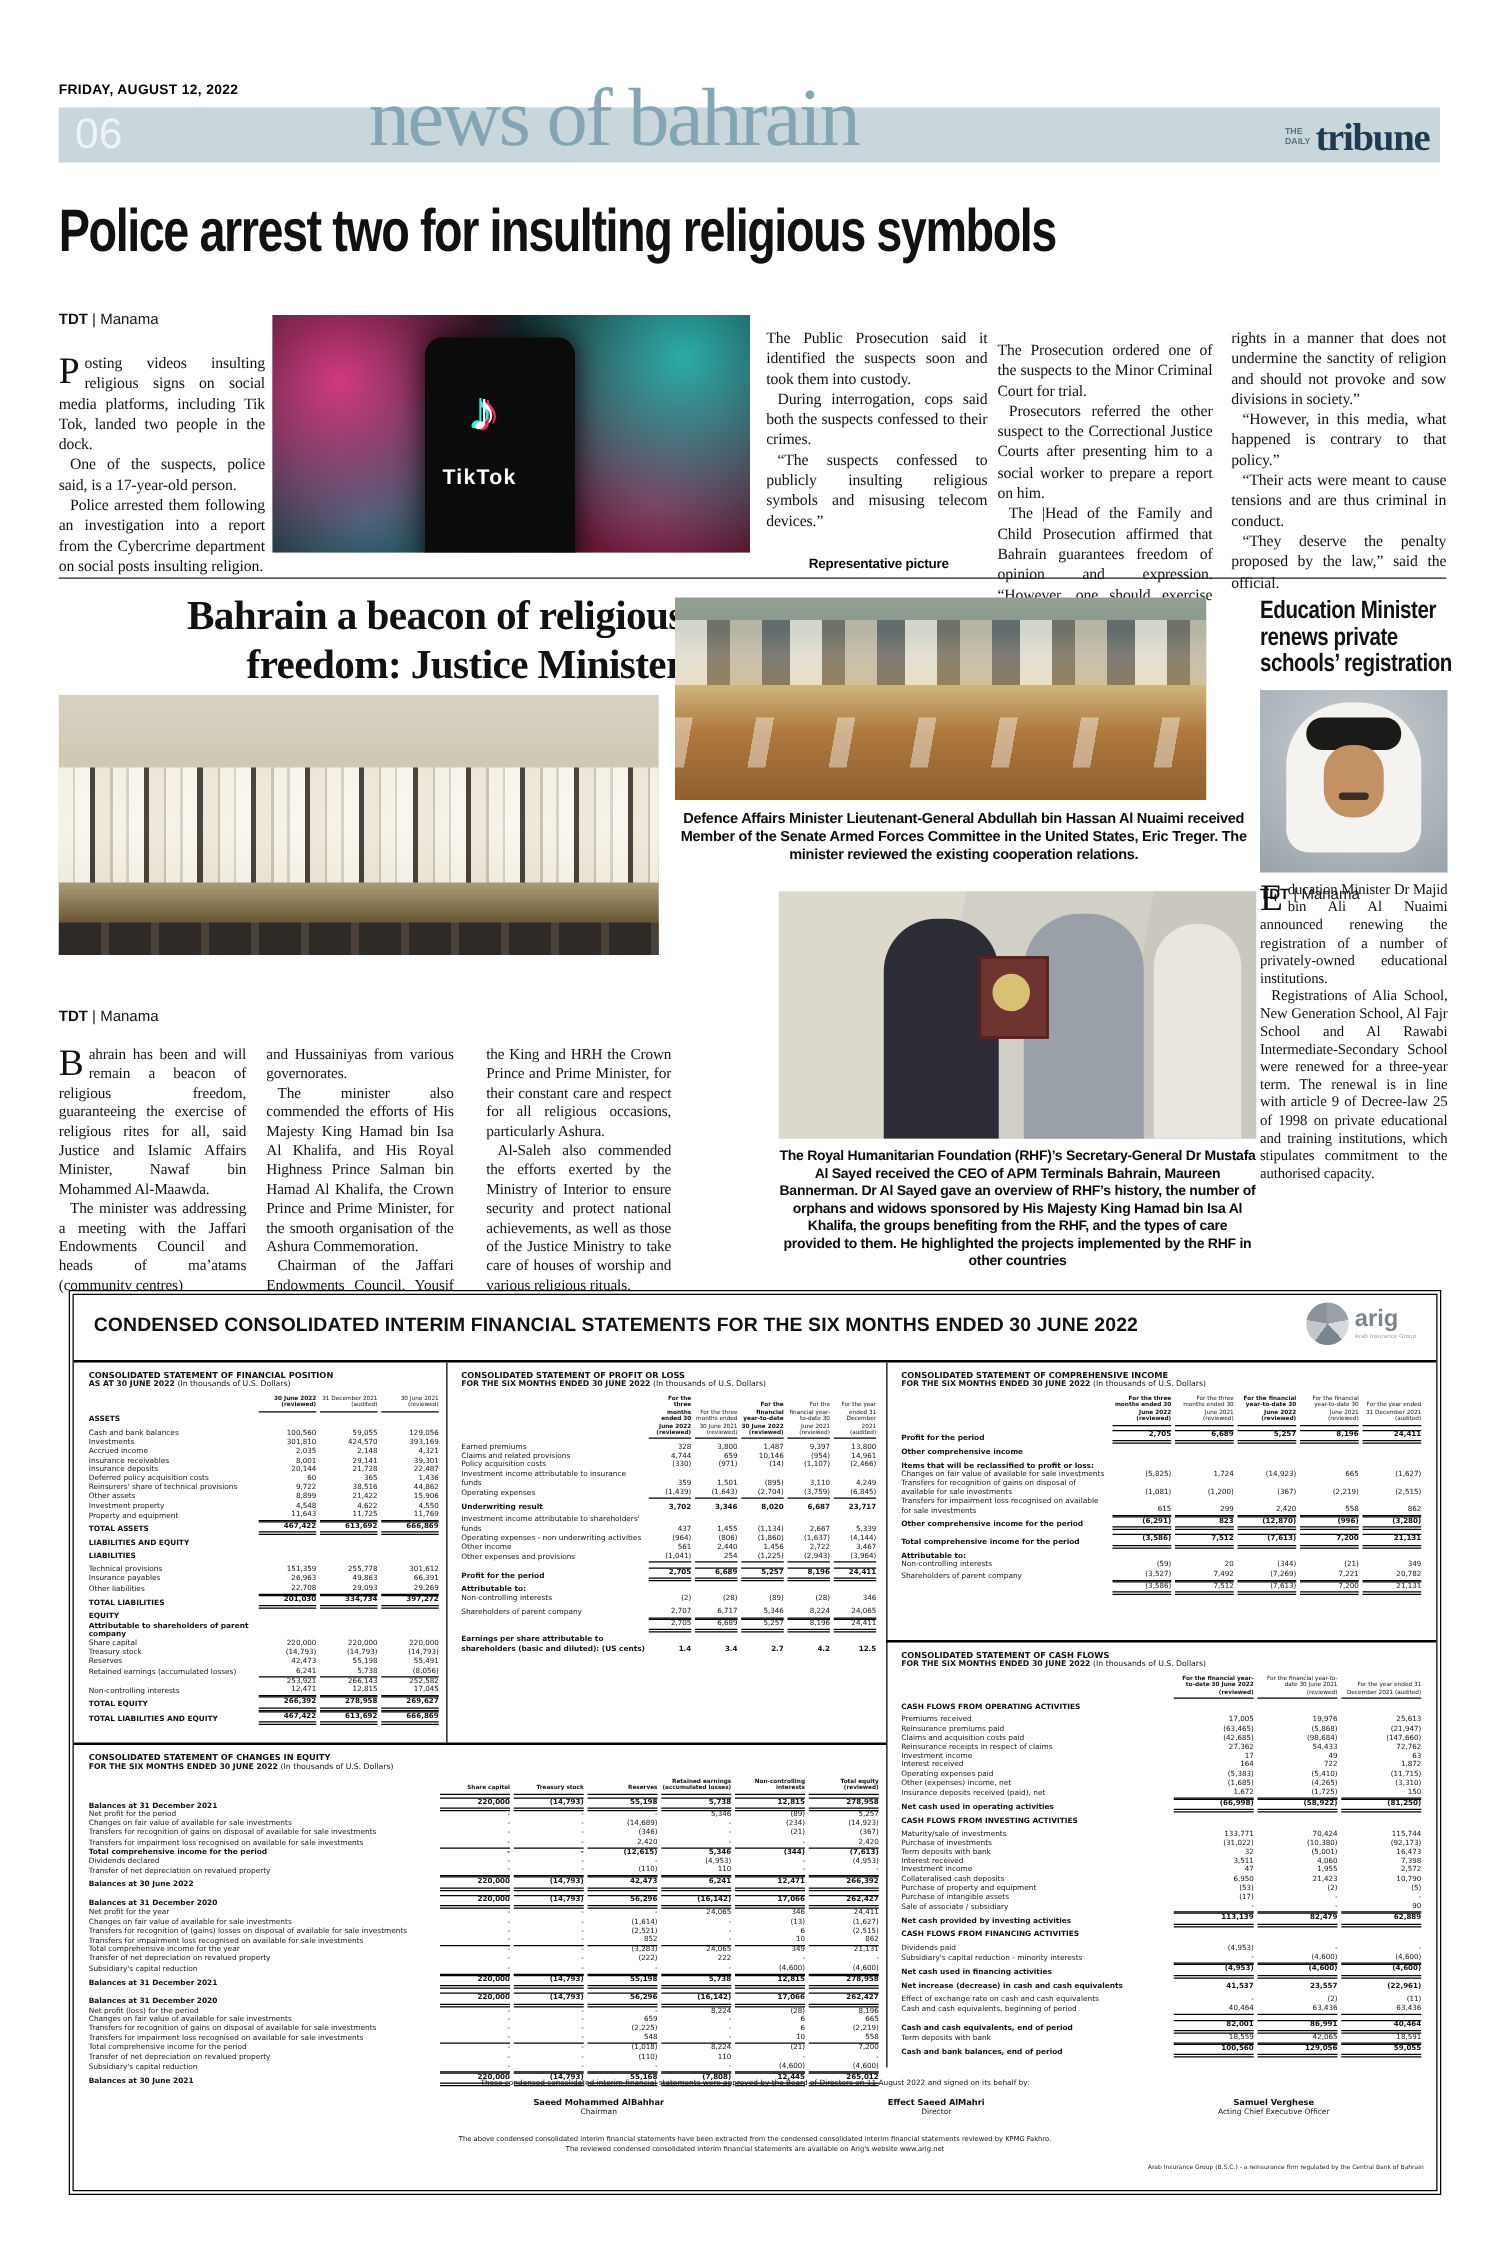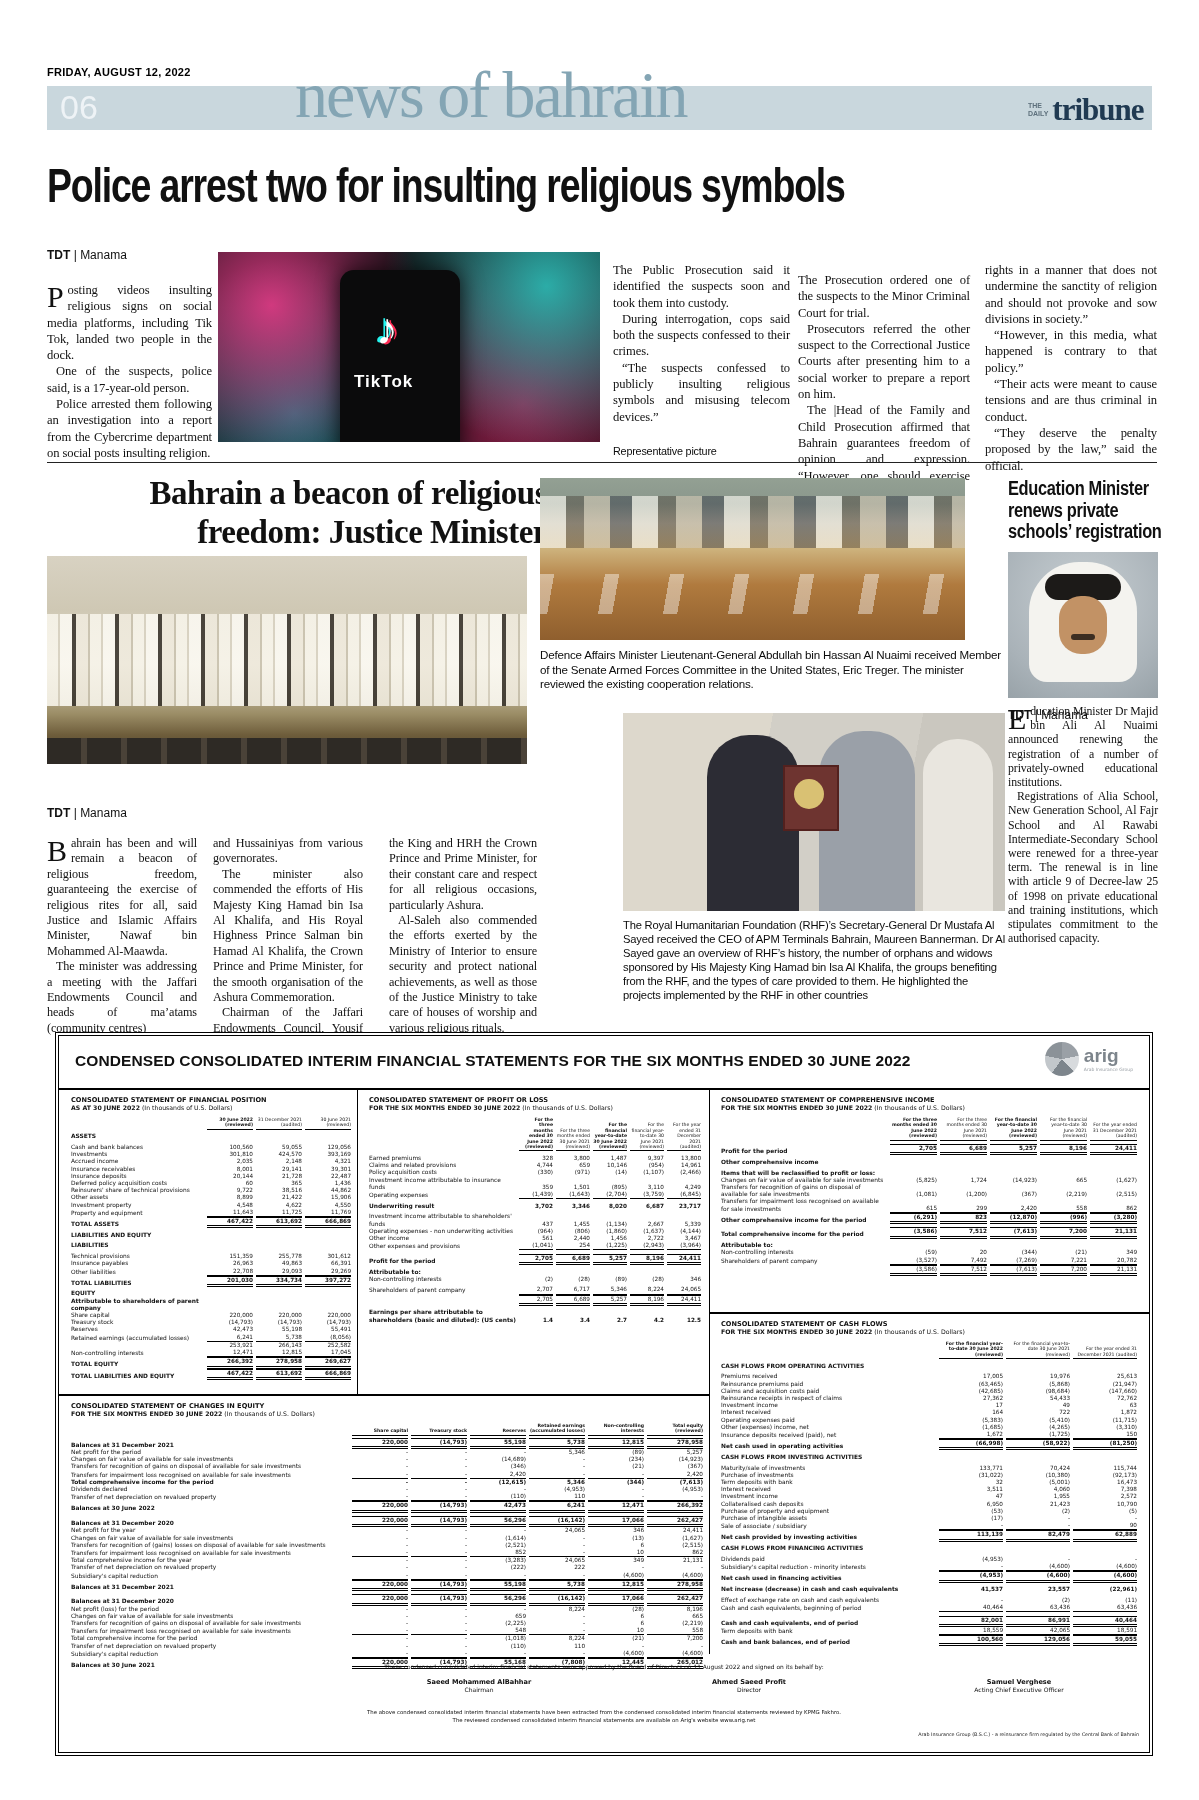--- a/index.html
+++ b/index.html
@@ -16,21 +16,21 @@
   .brand-name{font-family:"Liberation Serif",serif;font-weight:bold;font-size:31px;color:#203a52;letter-spacing:-1px;}
   
   .h1line{left:47px;top:158px;width:1110px;}
   .h1line span{display:inline-block;font-family:"Liberation Sans",sans-serif;font-weight:bold;font-size:48px;letter-spacing:-1.5px;transform:scaleX(.78);transform-origin:left;white-space:nowrap;}
   .byline{font-family:"Liberation Sans",sans-serif;font-size:12px;color:#111;}
   .byline b{font-weight:bold;}
   .bodycol{font-size:12.6px;line-height:16.3px;text-align:justify;letter-spacing:-.1px;}
   .bodycol p{margin:0;}
   .bodycol p + p{text-indent:9px;}
   .dropcap p:first-of-type::first-letter{float:left;font-size:30px;line-height:25px;padding:2px 4px 0 0;}
-  .caption{font-family:"Liberation Sans",sans-serif;font-weight:normal;font-size:11.6px;line-height:14.5px;letter-spacing:-.2px;color:#0c0c0c;}
+  .caption{font-family:"Liberation Sans",sans-serif;font-weight:bold;font-size:11.6px;line-height:14.5px;letter-spacing:-.2px;color:#0c0c0c;text-align:center;}
   .divider{left:47px;top:462px;width:1110px;border-top:1.5px solid #222;}
   
   .photo{overflow:hidden;}
   .ph-tiktok{left:218px;top:252px;width:382px;height:190px;background:
     radial-gradient(circle at 14% 28%,rgba(240,60,140,.85),rgba(240,60,140,0) 42%),
     radial-gradient(circle at 86% 18%,rgba(40,210,200,.8),rgba(40,210,200,0) 45%),
     radial-gradient(circle at 80% 80%,rgba(230,40,110,.6),rgba(230,40,110,0) 50%),
     radial-gradient(circle at 20% 85%,rgba(60,200,220,.5),rgba(60,200,220,0) 45%),
     #141014;}
   .phone{position:absolute;left:122px;top:18px;width:120px;height:190px;background:#0b0b0c;border-radius:14px;box-shadow:0 0 22px rgba(0,0,0,.8);}
@@ -1120,21 +1120,21 @@
           </div>
         </div>
     </div>
 
     <div class="approval">These condensed consolidated interim financial statements were approved by the Board of Directors on 11 August 2022 and signed on its behalf by:</div>
     <div class="signer" style="left:420px;top:642px;">
       <div class="sn">Saeed Mohammed AlBahhar</div>
       <div class="st">Chairman</div>
     </div>
     <div class="signer" style="left:690px;top:642px;">
-      <div class="sn">Ahmed Saeed Profit</div>
+      <div class="sn">Effect Saeed AlMahri</div>
       <div class="st">Director</div>
     </div>
     <div class="signer" style="left:960px;top:642px;">
       <div class="sn">Samuel Verghese</div>
       <div class="st">Acting Chief Executive Officer</div>
     </div>
     <div class="finnotes">
       <div>The above condensed consolidated interim financial statements have been extracted from the condensed consolidated interim financial statements reviewed by KPMG Fakhro.</div>
       <div>The reviewed condensed consolidated interim financial statements are available on Arig's website www.arig.net</div>
     </div>

